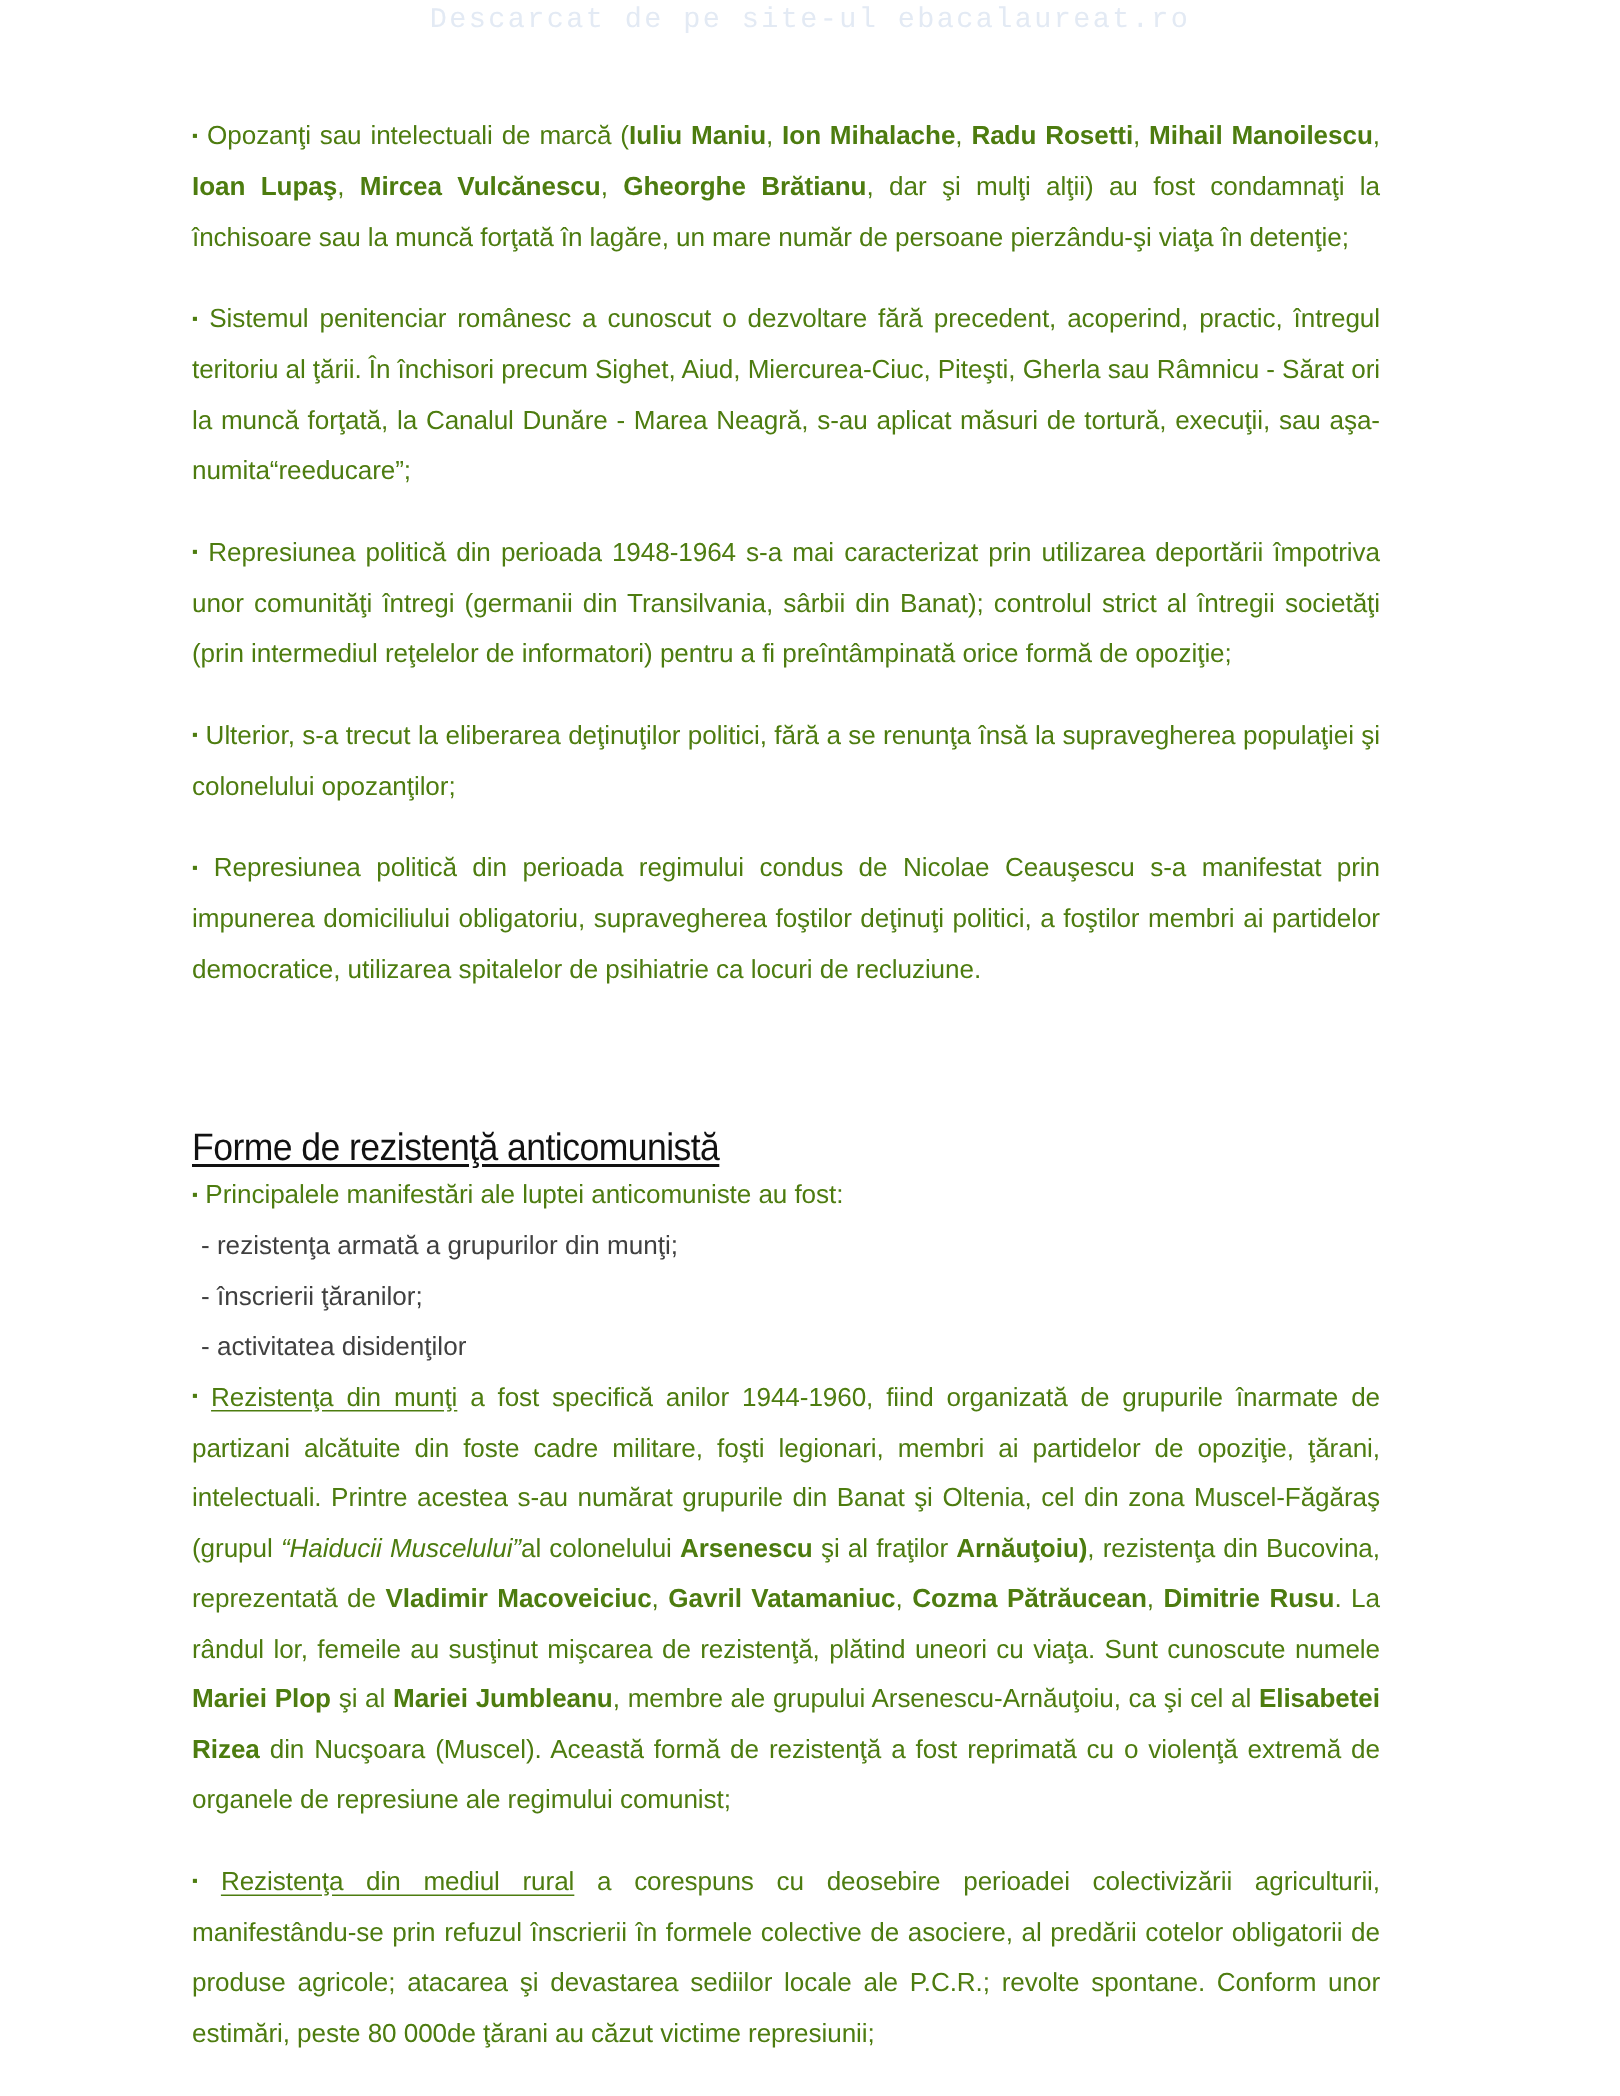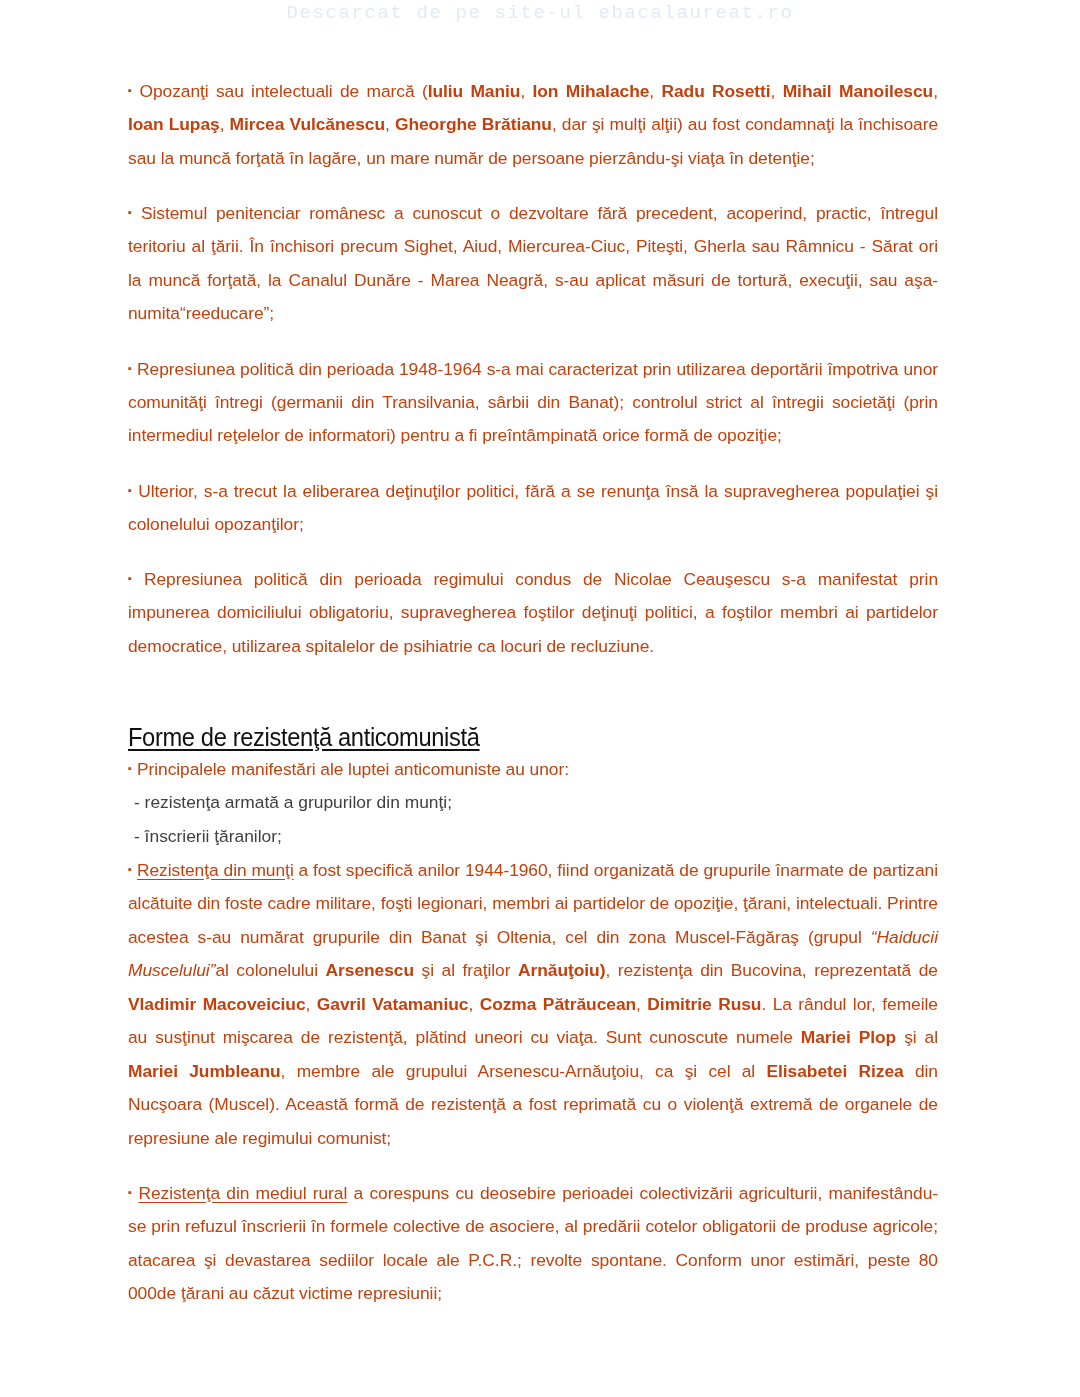--- a/index.html
+++ b/index.html
@@ -36,27 +36,27 @@
     user-select: none;
   }
   
   .content {
     position: absolute;
     left: 128px;
     top: 74px;
     width: 810px;
   }
   p.body {
-    margin: 0 0 0 0;
+    margin: 0 18px 0 0;
     padding: 0;
     text-align: justify;
     text-justify: inter-word;
     font-size: 17.4px;
     line-height: 33.5px;
-    color: #c2410c;
+    color: #4d7c0f;
     letter-spacing: -0.05px;
   }
   p.body.gap-md { margin-top: 21px; }
   .bullet-ind { padding-left: 12px; }
   .sq {
     font-size: 11px;
     vertical-align: 2.5px;
     padding-right: 5px;
     letter-spacing: 0;
   }
@@ -72,21 +72,21 @@
     font-weight: normal;
     line-height: 30px;
     letter-spacing: -0.4px;
     color: #111111;
     text-decoration: underline;
     text-underline-offset: 3px;
     display: inline-block;
     transform: scaleX(0.93);
     transform-origin: left center;
   }
-  .heading-wrap { margin-top: 59px; }
+  .heading-wrap { margin-top: 87px; }
   
   p.listitem {
     margin: 0;
     padding: 0 0 0 6px;
     font-size: 17.4px;
     line-height: 33.5px;
     text-align: left;
     color: #404040;
   }
   .li-gap { margin-top: 17px; }
@@ -120,25 +120,26 @@
 
     <p class="body bullet-ind gap-md">
       <span class="sq">▪</span><span>Represiunea politică din perioada regimului condus de Nicolae Ceauşescu s-a manifestat prin impunerea domiciliului obligatoriu, supravegherea foştilor deţinuţi politici, a foştilor membri ai partidelor democratice, utilizarea spitalelor de psihiatrie ca locuri de recluziune.</span>
     </p>
 
     <div class="heading-wrap">
       <h2 class="heading">Forme de rezistenţă anticomunistă</h2>
     </div>
 
     <p class="body bullet-ind intro-gap">
-      <span class="sq">▪</span><span>Principalele manifestări ale luptei anticomuniste au unor:</span>
+      <span class="sq">▪</span><span>Principalele manifestări ale luptei anticomuniste au fost:</span>
     </p>
 
     <p class="listitem li-gap">- rezistenţa armată a grupurilor din munţi;</p>
     <p class="listitem li-gap">- înscrierii ţăranilor;</p>
+    <p class="listitem li-gap">- activitatea disidenţilor</p>
 
     <p class="body bullet-ind after-list-gap">
       <span class="sq">▪</span><u class="u">Rezistenţa din munţi</u><span> a fost specifică anilor 1944-1960, fiind organizată de grupurile înarmate de partizani alcătuite din foste cadre militare, foşti legionari, membri ai partidelor de opoziţie, ţărani, intelectuali. Printre acestea s-au numărat grupurile din Banat şi Oltenia, cel din zona Muscel-Făgăraş (grupul </span><i>“Haiducii Muscelului”</i><span>al colonelului </span><b>Arsenescu</b><span> şi al fraţilor </span><b>Arnăuţoiu)</b><span>, rezistenţa din Bucovina, reprezentată de </span><b>Vladimir Macoveiciuc</b><span>, </span><b>Gavril Vatamaniuc</b><span>, </span><b>Cozma Pătrăucean</b><span>, </span><b>Dimitrie Rusu</b><span>. La rândul lor, femeile au susţinut mişcarea de rezistenţă, plătind uneori cu viaţa. Sunt cunoscute numele </span><b>Mariei Plop</b><span> şi al </span><b>Mariei Jumbleanu</b><span>, membre ale grupului Arsenescu-Arnăuţoiu, ca şi cel al </span><b>Elisabetei Rizea</b><span> din Nucşoara (Muscel). Această formă de rezistenţă a fost reprimată cu o violenţă extremă de organele de represiune ale regimului comunist;</span>
     </p>
 
     <p class="body bullet-ind gap-md">
       <span class="sq">▪</span><u class="u">Rezistenţa din mediul rural</u><span> a corespuns cu deosebire perioadei colectivizării agriculturii, manifestându-se prin refuzul înscrierii în formele colective de asociere, al predării cotelor obligatorii de produse agricole; atacarea şi devastarea sediilor locale ale P.C.R.; revolte spontane. Conform unor estimări, peste 80 000de ţărani au căzut victime represiunii;</span>
     </p>
 
   </div>

